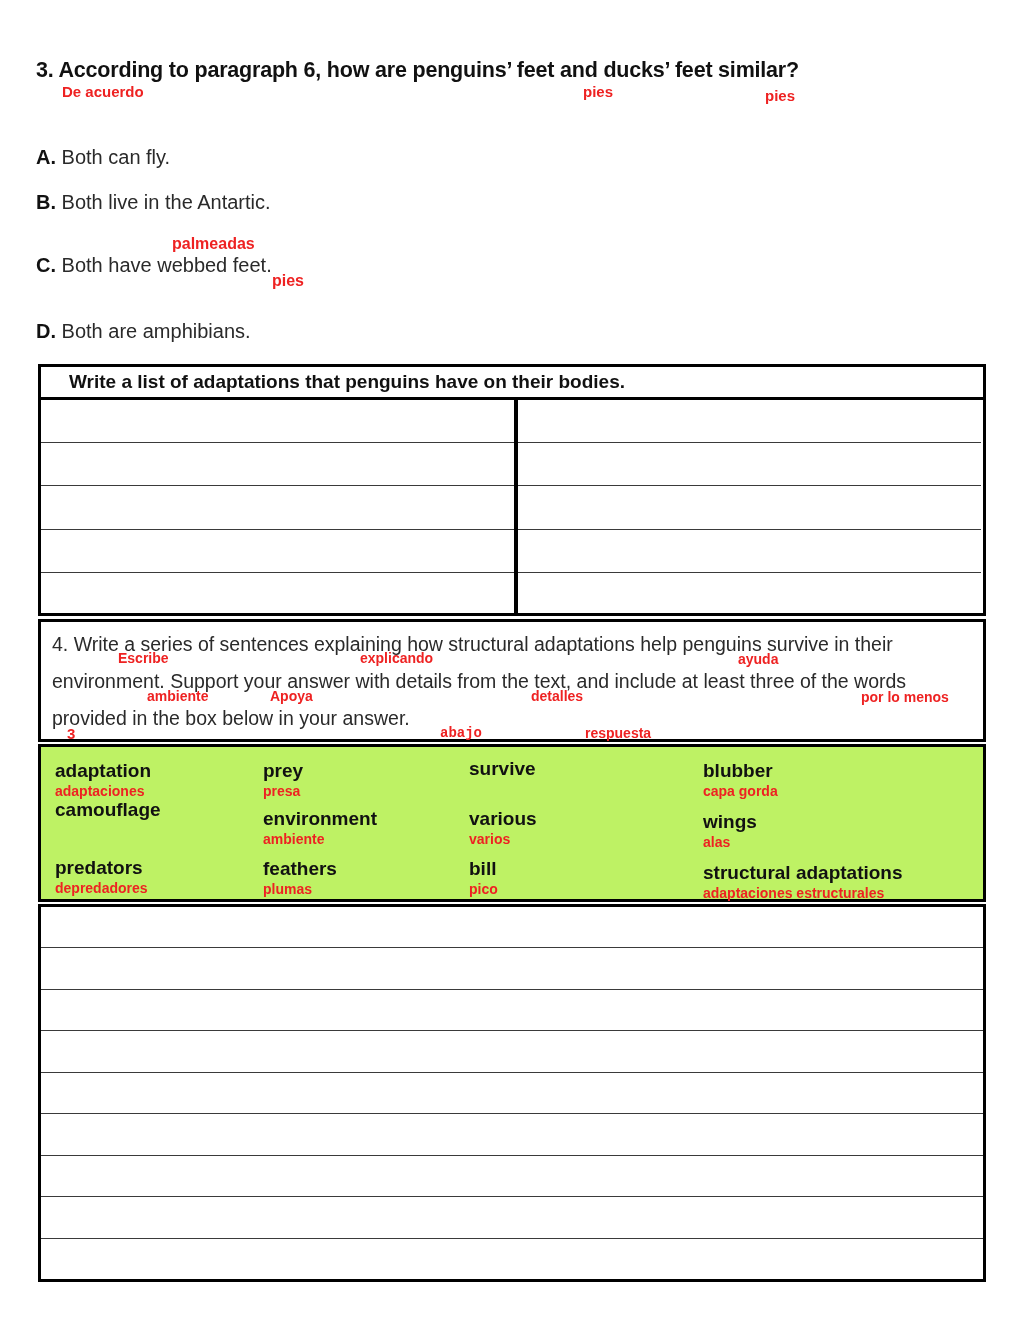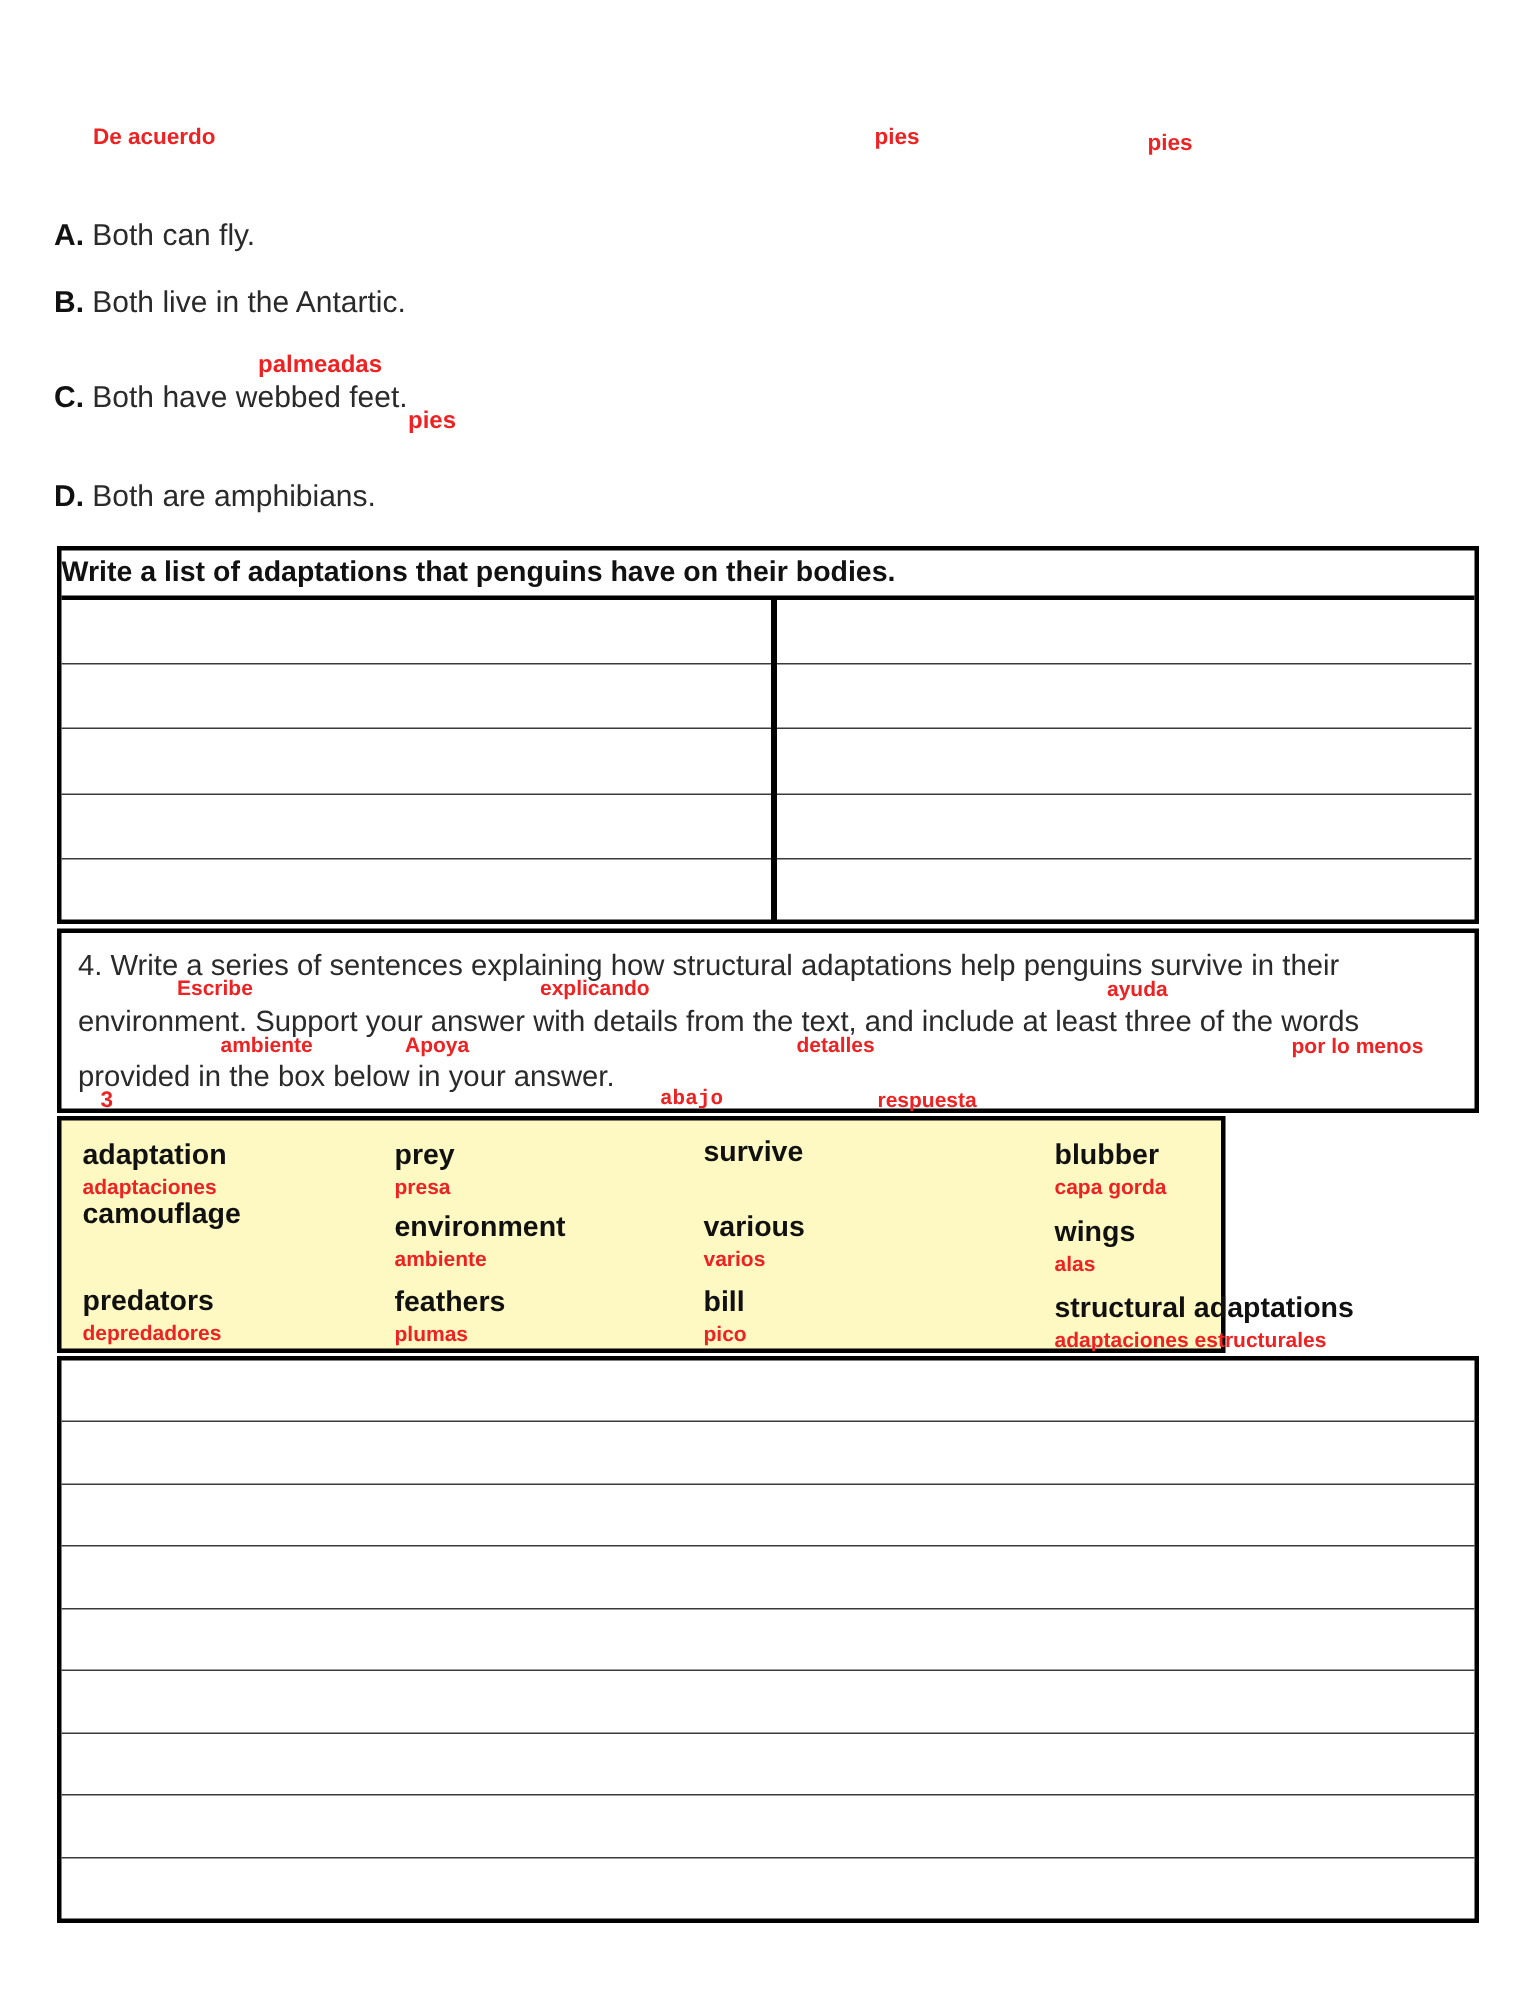--- a/index.html
+++ b/index.html
@@ -74,21 +74,21 @@
     border: 3.5px solid #000;
     box-sizing: border-box;
     background: #fff;
   }
   .adapt-head {
     height: 33px;
     border-bottom: 3.5px solid #000;
     box-sizing: border-box;
     display: flex;
     align-items: center;
-    padding-left: 0;
+    padding-left: 28px;
     font-size: 19px;
     font-weight: bold;
     color: #111;
     white-space: nowrap;
   }
   .adapt-grid {
     display: flex;
     height: 215px;
     box-sizing: border-box;
   }
@@ -126,25 +126,25 @@
     line-height: 37px;
     color: #2a2a2a;
     font-weight: 300;
   }
 
   
   .word-box {
     position: absolute;
     left: 38px;
     top: 744px;
-    width: 779px;
+    width: 948px;
     height: 158px;
     border: 3.5px solid #000;
     box-sizing: border-box;
-    background: #fef9c3;
+    background: #bef264;
   }
   .word {
     position: absolute;
     font-size: 19px;
     font-weight: bold;
     color: #111;
     white-space: nowrap;
     line-height: 1;
   }
   .word .es {
@@ -174,20 +174,21 @@
     border-bottom: 1.6px solid #3a3a3a;
     box-sizing: border-box;
   }
   .write-line:last-child { border-bottom: none; }
 </style>
 </head>
 <body>
 
 <div class="page">
 
+  <div class="q3">3. According to paragraph 6, how are penguins’ feet and ducks’ feet similar?</div>
   <div id="q3-glosses">
       <div class="gloss" style="left: 62px; top: 84px; font-size: 15px;">De acuerdo</div>
       <div class="gloss" style="left: 583px; top: 84px; font-size: 15px;">pies</div>
       <div class="gloss" style="left: 765px; top: 88px; font-size: 15px;">pies</div>
     </div>
 
   <div class="choice choice-a">
     <b>A.</b>
     <span>Both can fly.</span>
   </div>

